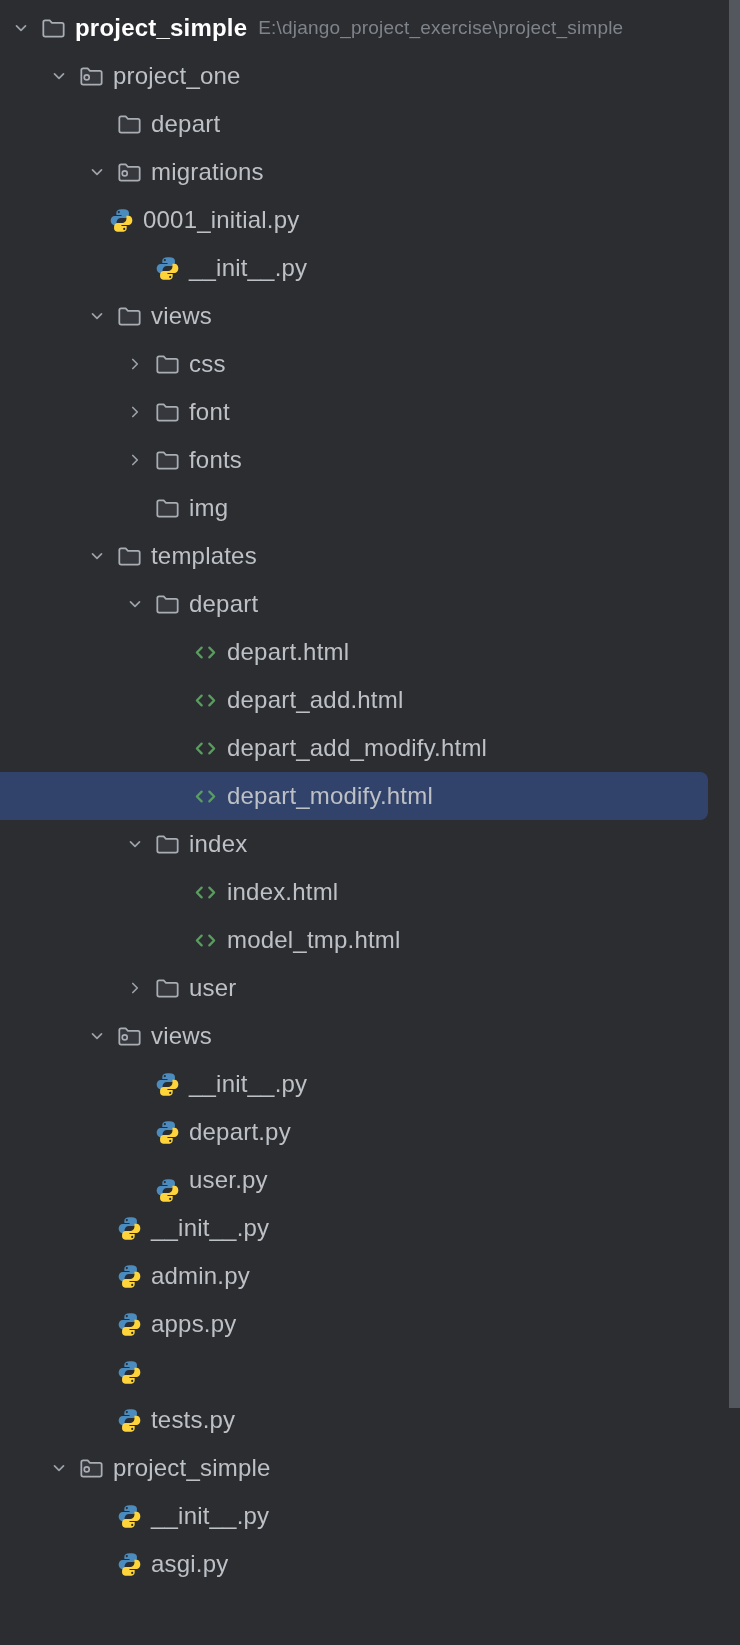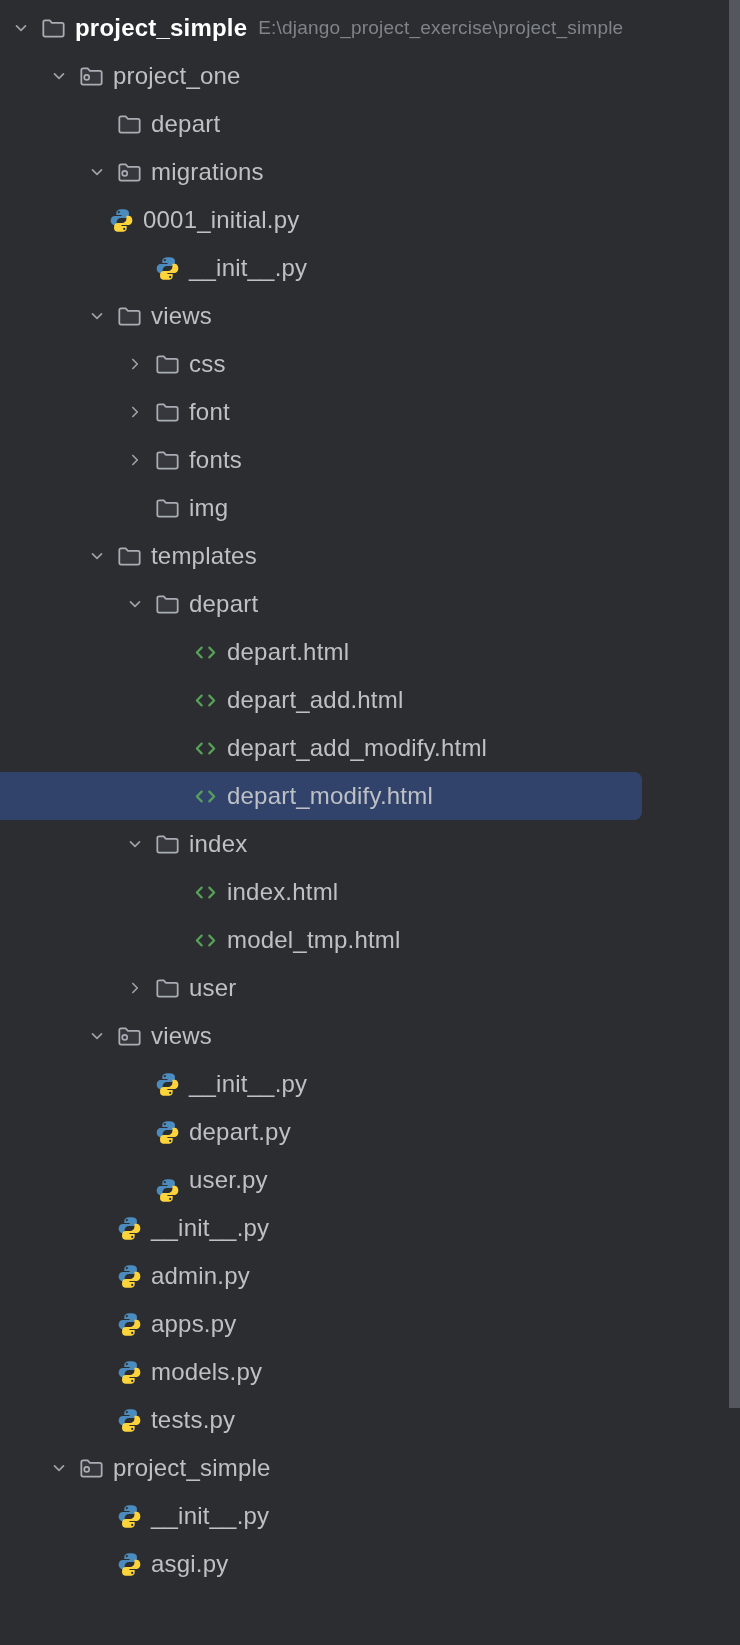--- a/index.html
+++ b/index.html
@@ -12,21 +12,21 @@
   }
   #tree{padding-top:4px;}
   .row{
     display:flex;align-items:center;
     height:48px;box-sizing:border-box;
     cursor:default;
   }
   .row.selected{
     background:var(--sel,#32436B);
     border-radius:0 8px 8px 0;
-    width:642px;
+    width:708px;
   }
   .chev{
     width:38px;flex:0 0 38px;height:48px;
     display:flex;align-items:center;justify-content:center;
   }
   .ico{
     width:27px;height:27px;flex:0 0 27px;
     margin-right:8px;
     display:flex;align-items:center;justify-content:center;
   }
@@ -393,21 +393,20 @@
       <div class="row" style="padding-left: 78px;">
     <span class="chev"></span>
     <span class="ico">
           <svg width="27" height="27" viewBox="0 0 24 24">
             <path d="M11.95 1.9c-2.9 0-4.55 1.25-4.55 3.1v2.05h4.65v.85H5.9C4 7.9 2.35 9.7 2.35 12.05s1.5 4.1 3.4 4.1h1.85v-2.6c0-2.1 1.75-3.85 3.85-3.85h4.1c1.7 0 3.05-1.4 3.05-3.1V5c0-1.85-1.65-3.1-4.55-3.1z" fill="#4B8BBE"></path>
             <path d="M11.95 1.9c-2.9 0-4.55 1.25-4.55 3.1v2.05h4.65v.85H5.9C4 7.9 2.35 9.7 2.35 12.05s1.5 4.1 3.4 4.1h1.85v-2.6c0-2.1 1.75-3.85 3.85-3.85h4.1c1.7 0 3.05-1.4 3.05-3.1V5c0-1.85-1.65-3.1-4.55-3.1z" transform="rotate(180 12 12)" fill="#FFD43B"></path>
             <circle cx="9.6" cy="4.5" r="1" fill="#2B2D31"></circle>
             <circle cx="14.4" cy="19.5" r="1" fill="#2B2D31"></circle>
           </svg>
         </span>
-    <span class="lbl">models.py</span>
   </div>
       <div class="row" style="padding-left: 78px;">
     <span class="chev"></span>
     <span class="ico">
           <svg width="27" height="27" viewBox="0 0 24 24">
             <path d="M11.95 1.9c-2.9 0-4.55 1.25-4.55 3.1v2.05h4.65v.85H5.9C4 7.9 2.35 9.7 2.35 12.05s1.5 4.1 3.4 4.1h1.85v-2.6c0-2.1 1.75-3.85 3.85-3.85h4.1c1.7 0 3.05-1.4 3.05-3.1V5c0-1.85-1.65-3.1-4.55-3.1z" fill="#4B8BBE"></path>
             <path d="M11.95 1.9c-2.9 0-4.55 1.25-4.55 3.1v2.05h4.65v.85H5.9C4 7.9 2.35 9.7 2.35 12.05s1.5 4.1 3.4 4.1h1.85v-2.6c0-2.1 1.75-3.85 3.85-3.85h4.1c1.7 0 3.05-1.4 3.05-3.1V5c0-1.85-1.65-3.1-4.55-3.1z" transform="rotate(180 12 12)" fill="#FFD43B"></path>
             <circle cx="9.6" cy="4.5" r="1" fill="#2B2D31"></circle>
             <circle cx="14.4" cy="19.5" r="1" fill="#2B2D31"></circle>
           </svg>

